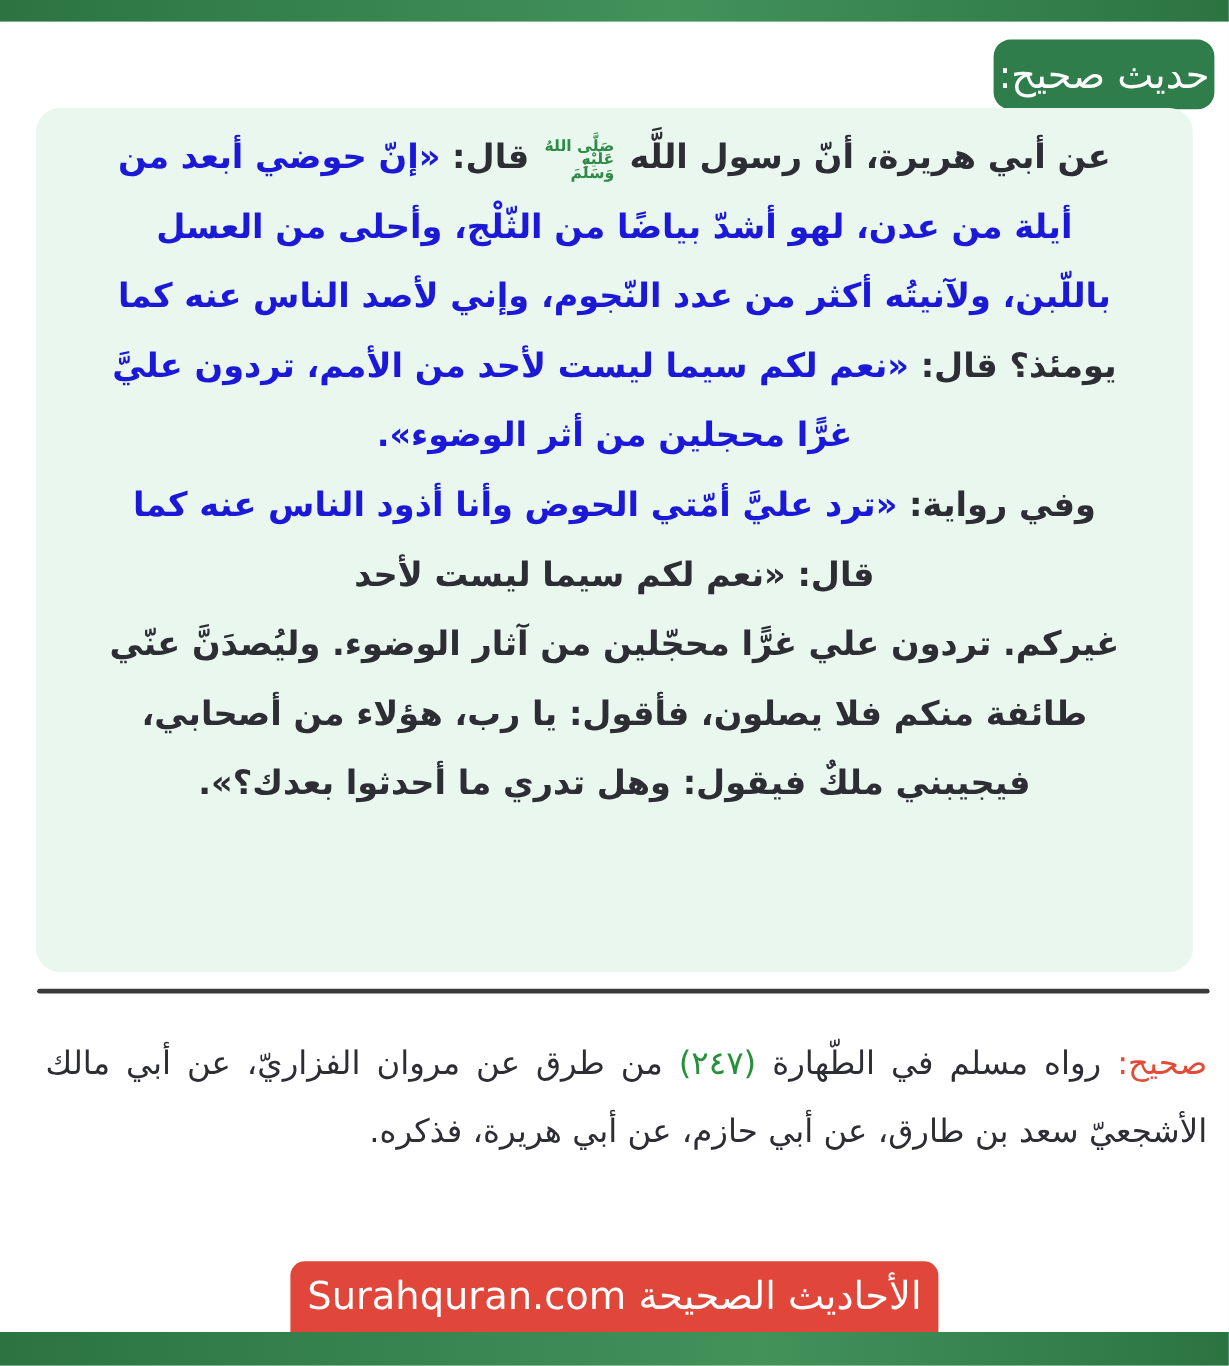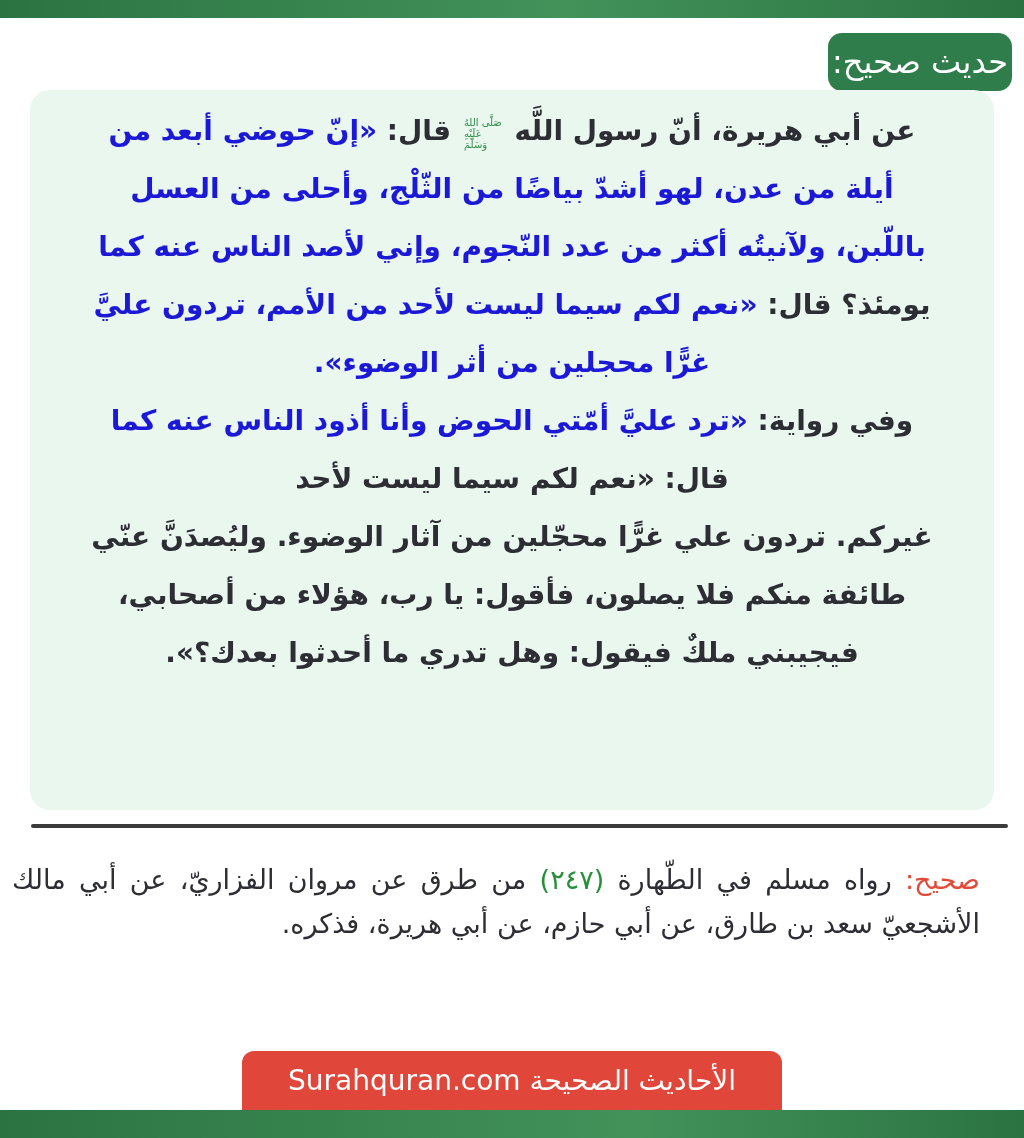--- a/index.html
+++ b/index.html
@@ -27,40 +27,40 @@
   .h-line{
     font-weight:bold;font-size:28px;line-height:58px;white-space:nowrap;
     color:var(--hadith-dark);
   }
   .seg-dark{color:var(--hadith-dark);}
   .seg-blue{color:var(--quote-blue);}
   .seg-red{color:var(--grade-red);}
   .seg-green{color:var(--ref-green);}
   .salawat{
     display:inline-block;vertical-align:-8px;margin:0 3px;
-    font-size:10px;line-height:11px;font-weight:normal;
-    color:var(--salawat-green);text-align:left;white-space:nowrap;
+    font-size:13px;line-height:11px;font-weight:bold;
+    color:var(--salawat-green);text-align:right;white-space:nowrap;
   }
 
   .divider{
     position:absolute;top:824px;left:31px;width:977px;height:4px;
     background:var(--divider-dark);border-radius:2px;
   }
 
   .takhrij{
-    position:absolute;top:858px;left:12px;width:968px;
-    direction:rtl;text-align:justify;font-size:27px;line-height:44px;
+    position:absolute;top:858px;left:38px;width:968px;
+    direction:rtl;text-align:justify;font-size:27px;line-height:57px;
     color:var(--takhrij-dark);
   }
 
   .footer-badge{
     position:absolute;top:1051px;left:50%;transform:translateX(-50%);
     width:540px;height:59px;line-height:59px;text-align:center;
     background:var(--footer-red);color:#ffffff;border-radius:12px 12px 0 0;
-    font-size:28px;direction:rtl;white-space:nowrap;
+    font-size:32px;direction:rtl;white-space:nowrap;
   }
 </style>
 </head>
 <body>
 
 <div id="page">
 
   <div class="bar bar-top"></div>
 
   <div class="header-badge">حديث صحيح:</div>

